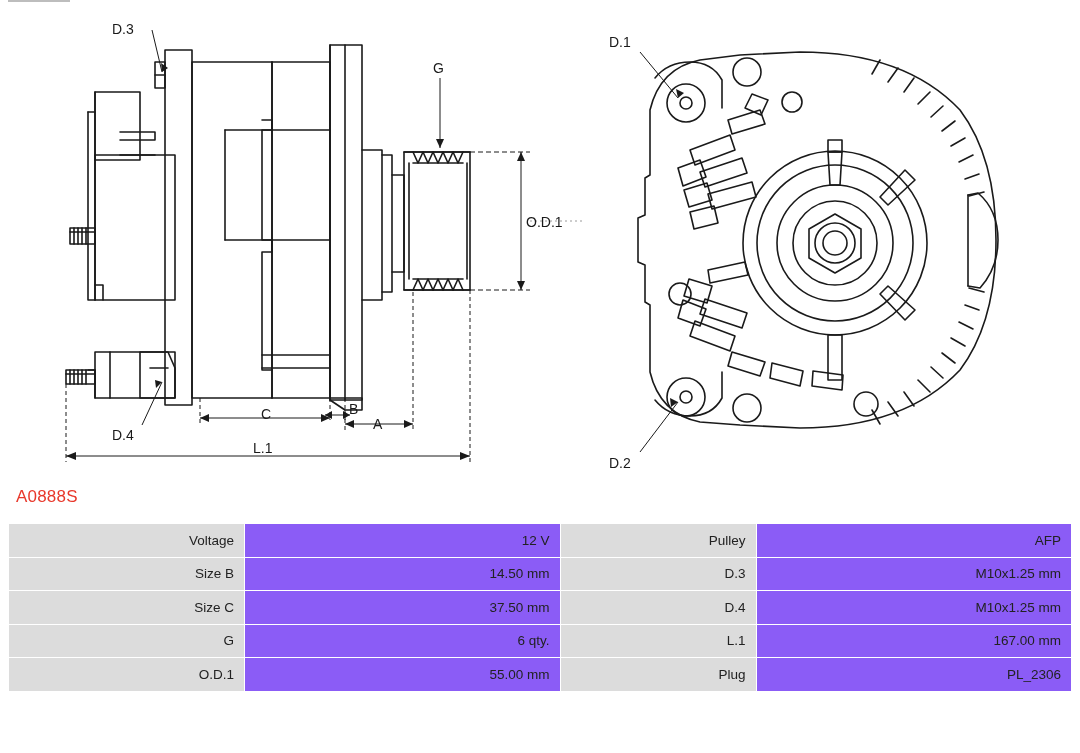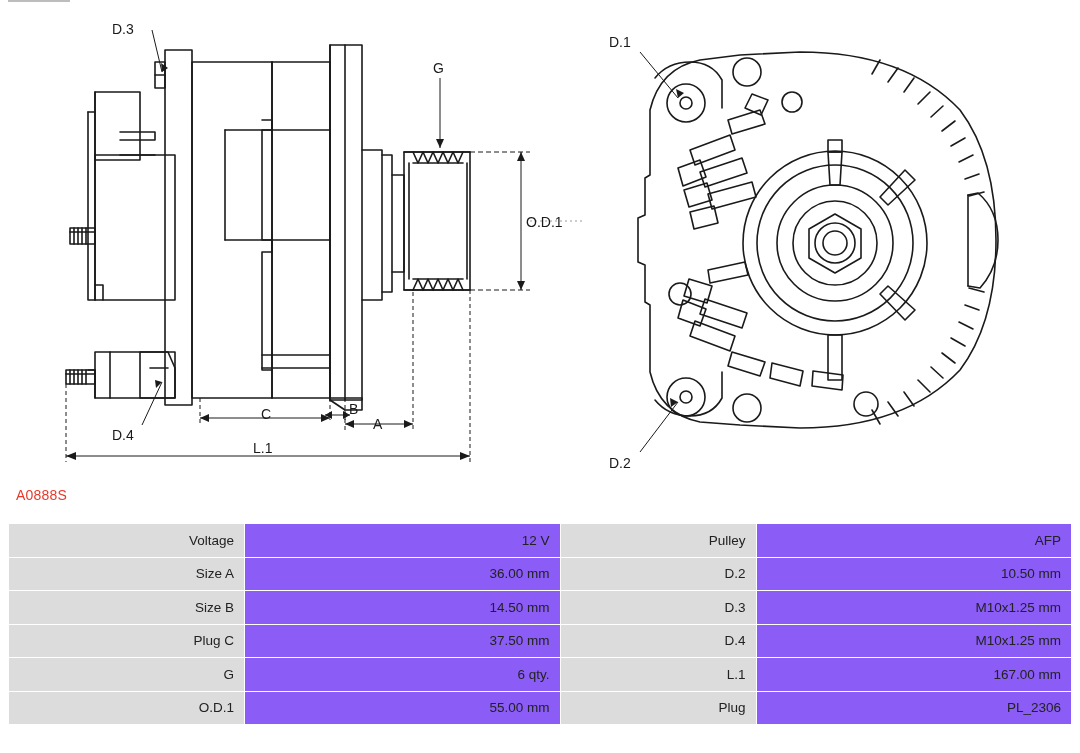--- a/index.html
+++ b/index.html
@@ -24,21 +24,21 @@
     position: absolute;
     left: 0;
     top: 0;
     width: 1080px;
     height: 480px;
   }
   .part-number {
     position: absolute;
     left: 16px;
     top: 487px;
-    font-size: 14px;
+    font-size: 17px;
     color: #e8382b;
     letter-spacing: 0.2px;
   }
   .spec-table {
     position: absolute;
     left: 8px;
     top: 523px;
     width: 1064px;
     border-collapse: collapse;
     table-layout: fixed;
@@ -295,33 +295,27 @@
 
   <table class="spec-table">
     <tbody>
       <tr>
         <td class="lbl">Voltage</td>
         <td class="val">12 V</td>
         <td class="lbl lbl2">Pulley</td>
         <td class="val val2">AFP</td>
       </tr>
       <tr>
-        <td class="lbl">Size A</td>
-        <td class="val">36.00 mm</td>
-        <td class="lbl lbl2">D.2</td>
-        <td class="val val2">10.50 mm</td>
-      </tr>
-      <tr>
         <td class="lbl">Size B</td>
         <td class="val">14.50 mm</td>
         <td class="lbl lbl2">D.3</td>
         <td class="val val2">M10x1.25 mm</td>
       </tr>
       <tr>
-        <td class="lbl">Plug C</td>
+        <td class="lbl">Size C</td>
         <td class="val">37.50 mm</td>
         <td class="lbl lbl2">D.4</td>
         <td class="val val2">M10x1.25 mm</td>
       </tr>
       <tr>
         <td class="lbl">G</td>
         <td class="val">6 qty.</td>
         <td class="lbl lbl2">L.1</td>
         <td class="val val2">167.00 mm</td>
       </tr>

